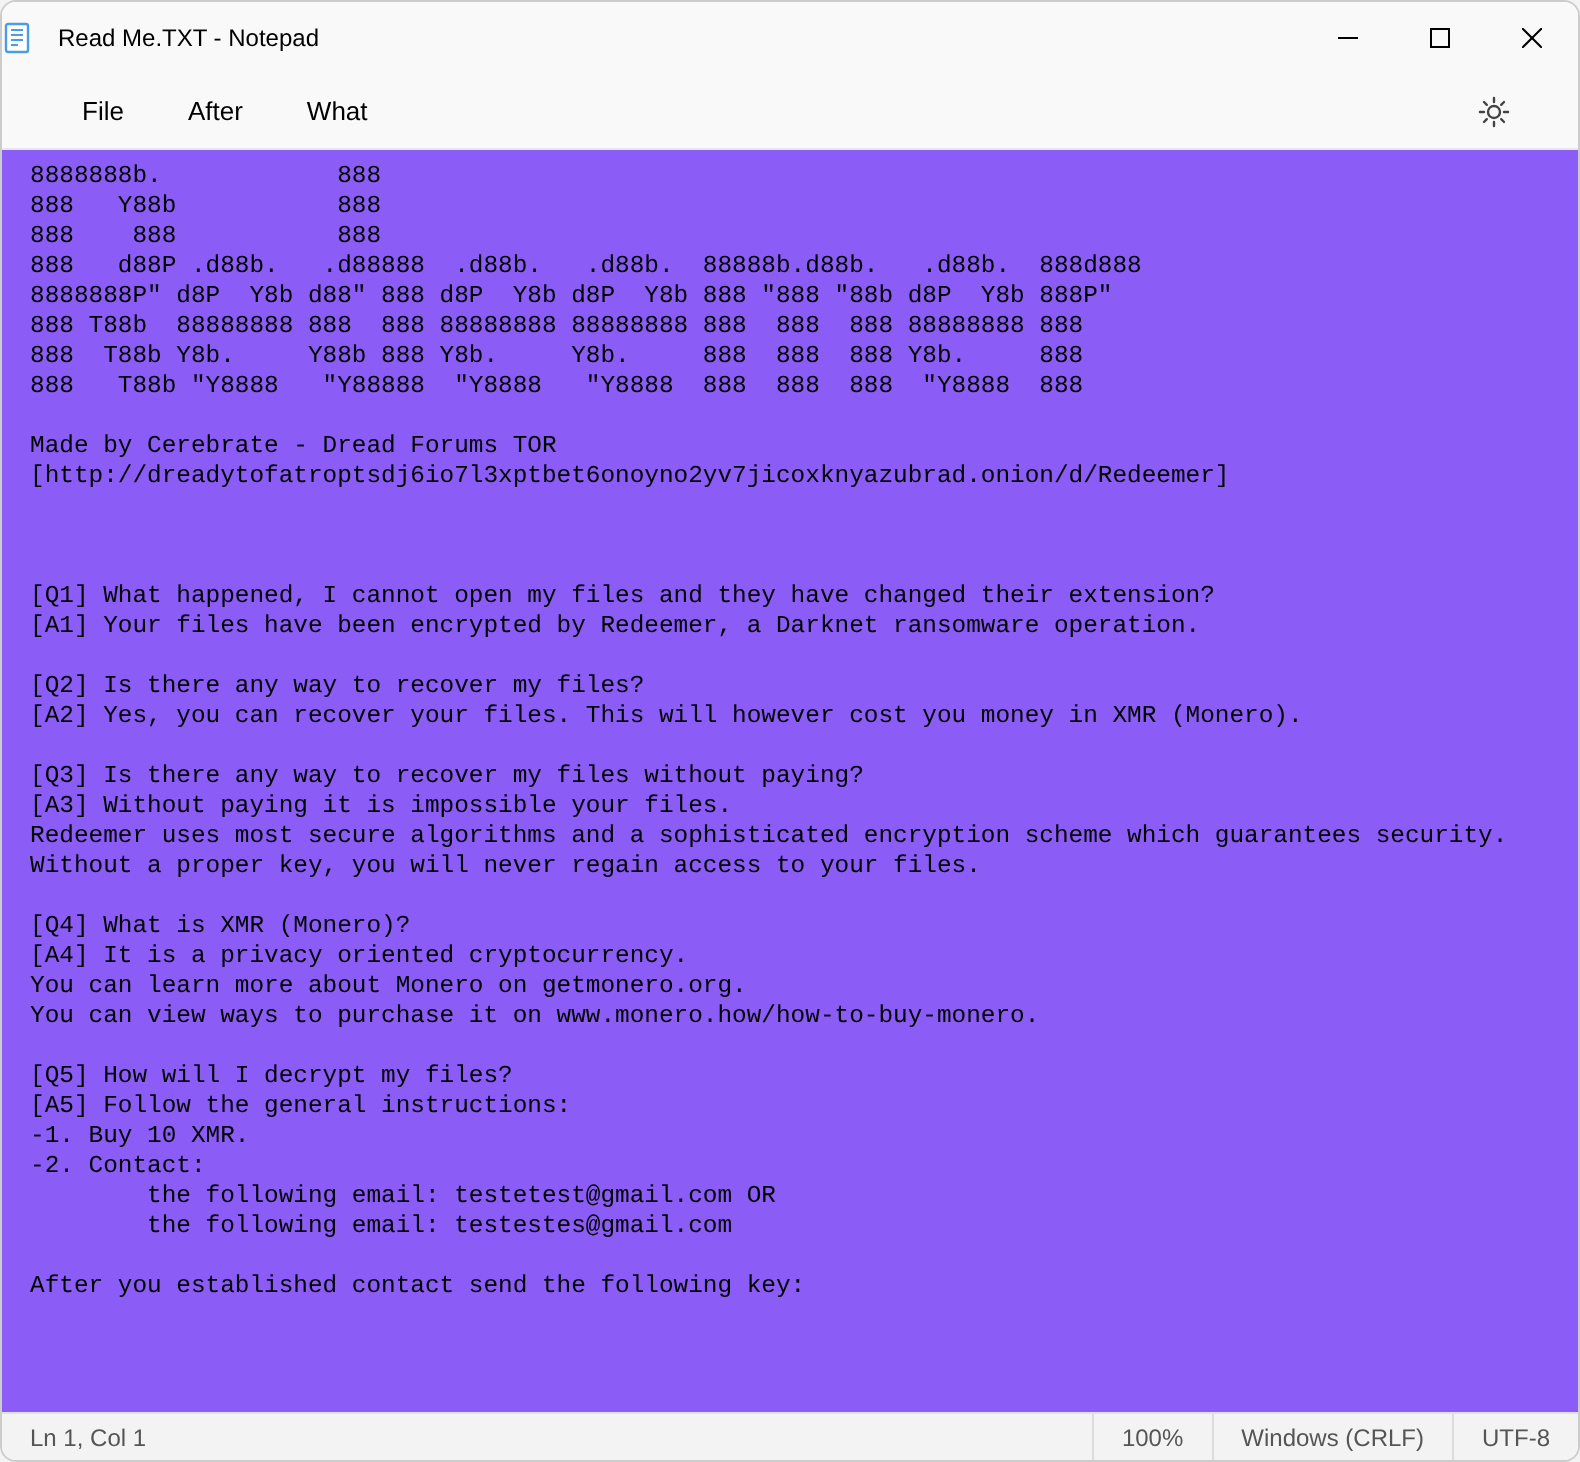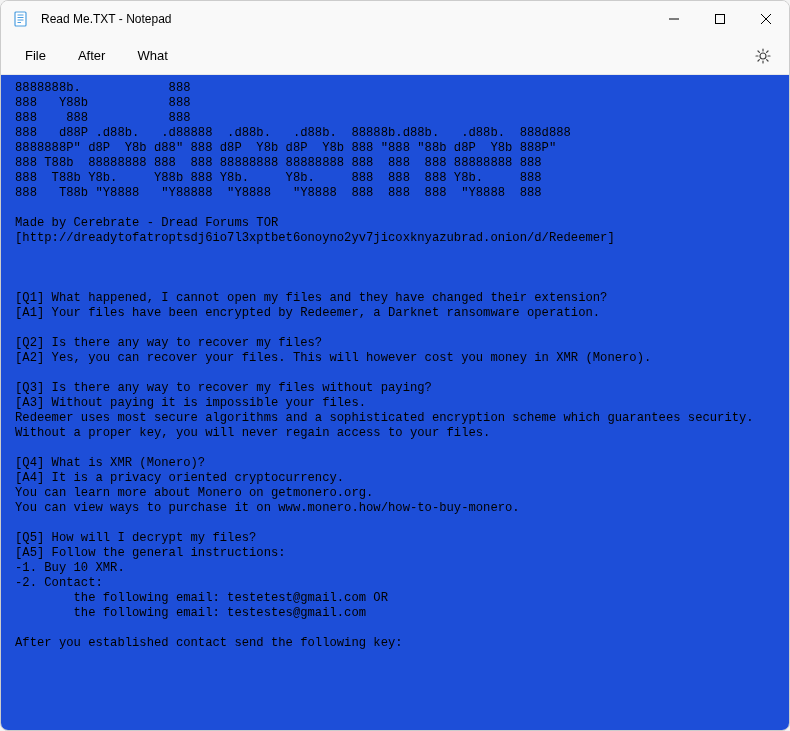--- a/index.html
+++ b/index.html
@@ -22,21 +22,20 @@
       border-radius: 8px;
       display: flex;
       flex-direction: column;
       overflow: hidden;
     }
     .titlebar {
       height: 36px;
       background: #f9f9f9;
       display: flex;
       align-items: center;
-      padding-left: 12px;
     }
     .app-icon {
       width: 16px;
       height: 16px;
       margin-right: 12px;
       display: flex;
       align-items: center;
       justify-content: center;
     }
     .title-text {
@@ -54,42 +53,42 @@
       display: flex;
       align-items: center;
       justify-content: center;
       cursor: pointer;
     }
     .menubar {
       height: 38px;
       background: #f9f9f9;
       display: flex;
       align-items: center;
-      padding: 0 8px;
+      padding: 0 24px;
       border-bottom: 1px solid #e8e8e8;
     }
     .menu-item {
       padding: 6px 16px;
       font-size: 13px;
       cursor: pointer;
       border-radius: 3px;
     }
     .menu-spacer {
       flex: 1;
     }
     .gear {
       padding: 6px 10px;
       cursor: pointer;
       border-radius: 3px;
     }
     .content {
       flex: 1;
       overflow: auto;
       padding: 6px 14px;
-      background: #1d4ed8;
+      background: #8b5cf6;
       font-family: Consolas, "Courier New", monospace;
       font-size: 12.2px;
       line-height: 15px;
       white-space: pre;
       color: #000;
     }
     .statusbar {
       height: 24px;
       background: #f3f3f3;
       border-top: 1px solid #e0e0e0;
@@ -196,14 +195,21 @@
 
 [Q5] How will I decrypt my files?
 [A5] Follow the general instructions:
 -1. Buy 10 XMR.
 -2. Contact:
         the following email: testetest@gmail.com OR
         the following email: testestes@gmail.com
 
 After you established contact send the following key:</div>
 
+  <div class="statusbar">
+    <div class="status-item first">Ln 1, Col 1</div>
+    <div class="status-spacer"></div>
+    <div class="status-item">100%</div>
+    <div class="status-item">Windows (CRLF)</div>
+    <div class="status-item">UTF-8</div>
+  </div>
 
 </div>
 
 </body></html>

